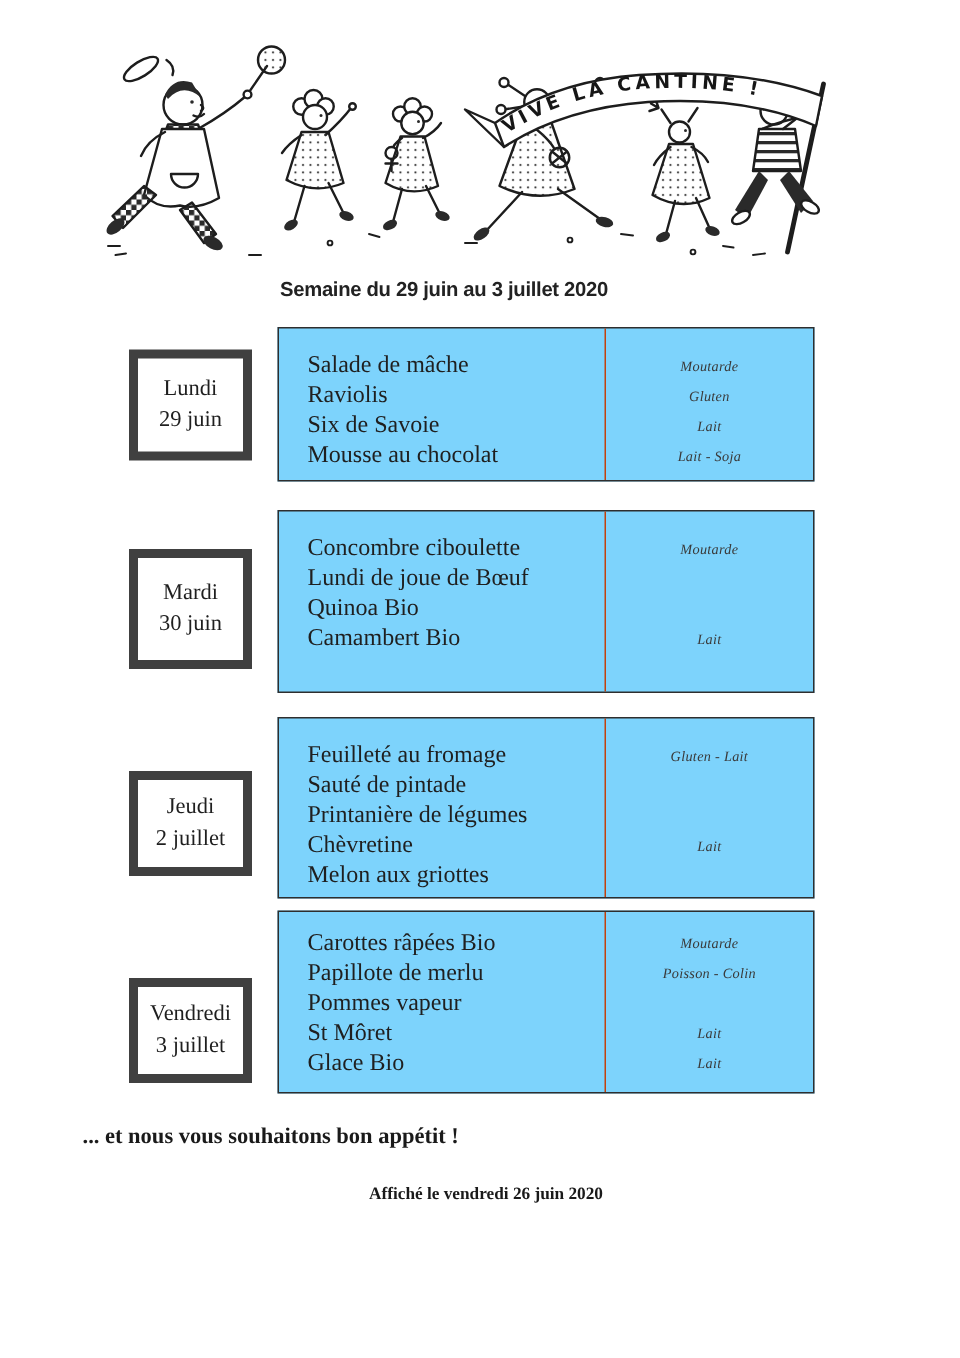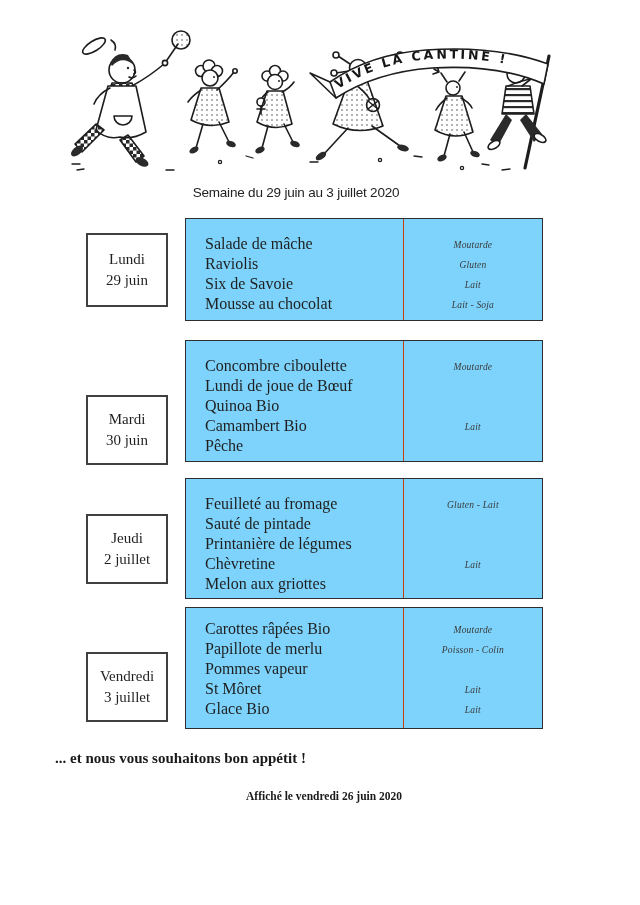--- a/index.html
+++ b/index.html
@@ -5,25 +5,25 @@
   * { margin:0; padding:0; box-sizing:border-box; }
   body { background:#e8e8e8; }
   .page {
     position:relative; width:640px; height:905px; background:#ffffff;
     font-family:"Liberation Serif", serif; color:#1f1f1f; overflow:hidden;
     margin:0 auto;
   }
   .illu { position:absolute; left:70px; top:28px; }
   .title {
     position:absolute; top:185px; left:0; width:592px; text-align:center;
-    font-family:"Liberation Sans", sans-serif; font-weight:normal;
+    font-family:"Liberation Sans", sans-serif; font-weight:bold;
     font-size:13.5px; letter-spacing:-0.2px; color:#222;
   }
   .day-box {
-    position:absolute; left:86px; width:82px; border:2px solid #404040;
+    position:absolute; left:86px; width:82px; border:6px solid #404040;
     display:flex; flex-direction:column; justify-content:center; align-items:center;
     font-size:15px; line-height:21px; background:#fff; text-align:center;
   }
   .menu-box {
     position:absolute; left:185px; width:358px; border:1px solid #2e2e2e;
     display:flex; background:#7dd3fc;
   }
   .items-col { width:218px; padding:16px 0 0 19px; }
   .allerg-col { width:140px; border-left:1px solid #c2410c; padding-top:16px; }
   .menu-box.tight .items-col { padding-top:12px; }
@@ -202,31 +202,30 @@
       <div class="item-row">Mousse au chocolat</div>
     </div>
     <div class="allerg-col">
       <div class="allerg-row">Moutarde</div>
       <div class="allerg-row">Gluten</div>
       <div class="allerg-row">Lait</div>
       <div class="allerg-row">Lait - Soja</div>
     </div>
   </div>
 
-  <div class="day-box" style="top:395px;height:70px">
+  <div class="day-box" style="top:366px;height:80px">
     <div>Mardi</div>
     <div>30 juin</div>
   </div>
   <div class="menu-box" style="top:340px;height:122px">
     <div class="items-col">
       <div class="item-row">Concombre ciboulette</div>
       <div class="item-row">Lundi de joue de Bœuf</div>
       <div class="item-row">Quinoa Bio</div>
       <div class="item-row">Camambert Bio</div>
-      <div class="item-row">Pêche</div>
     </div>
     <div class="allerg-col">
       <div class="allerg-row">Moutarde</div>
       <div class="allerg-row"></div>
       <div class="allerg-row"></div>
       <div class="allerg-row">Lait</div>
       <div class="allerg-row"></div>
     </div>
   </div>
 

